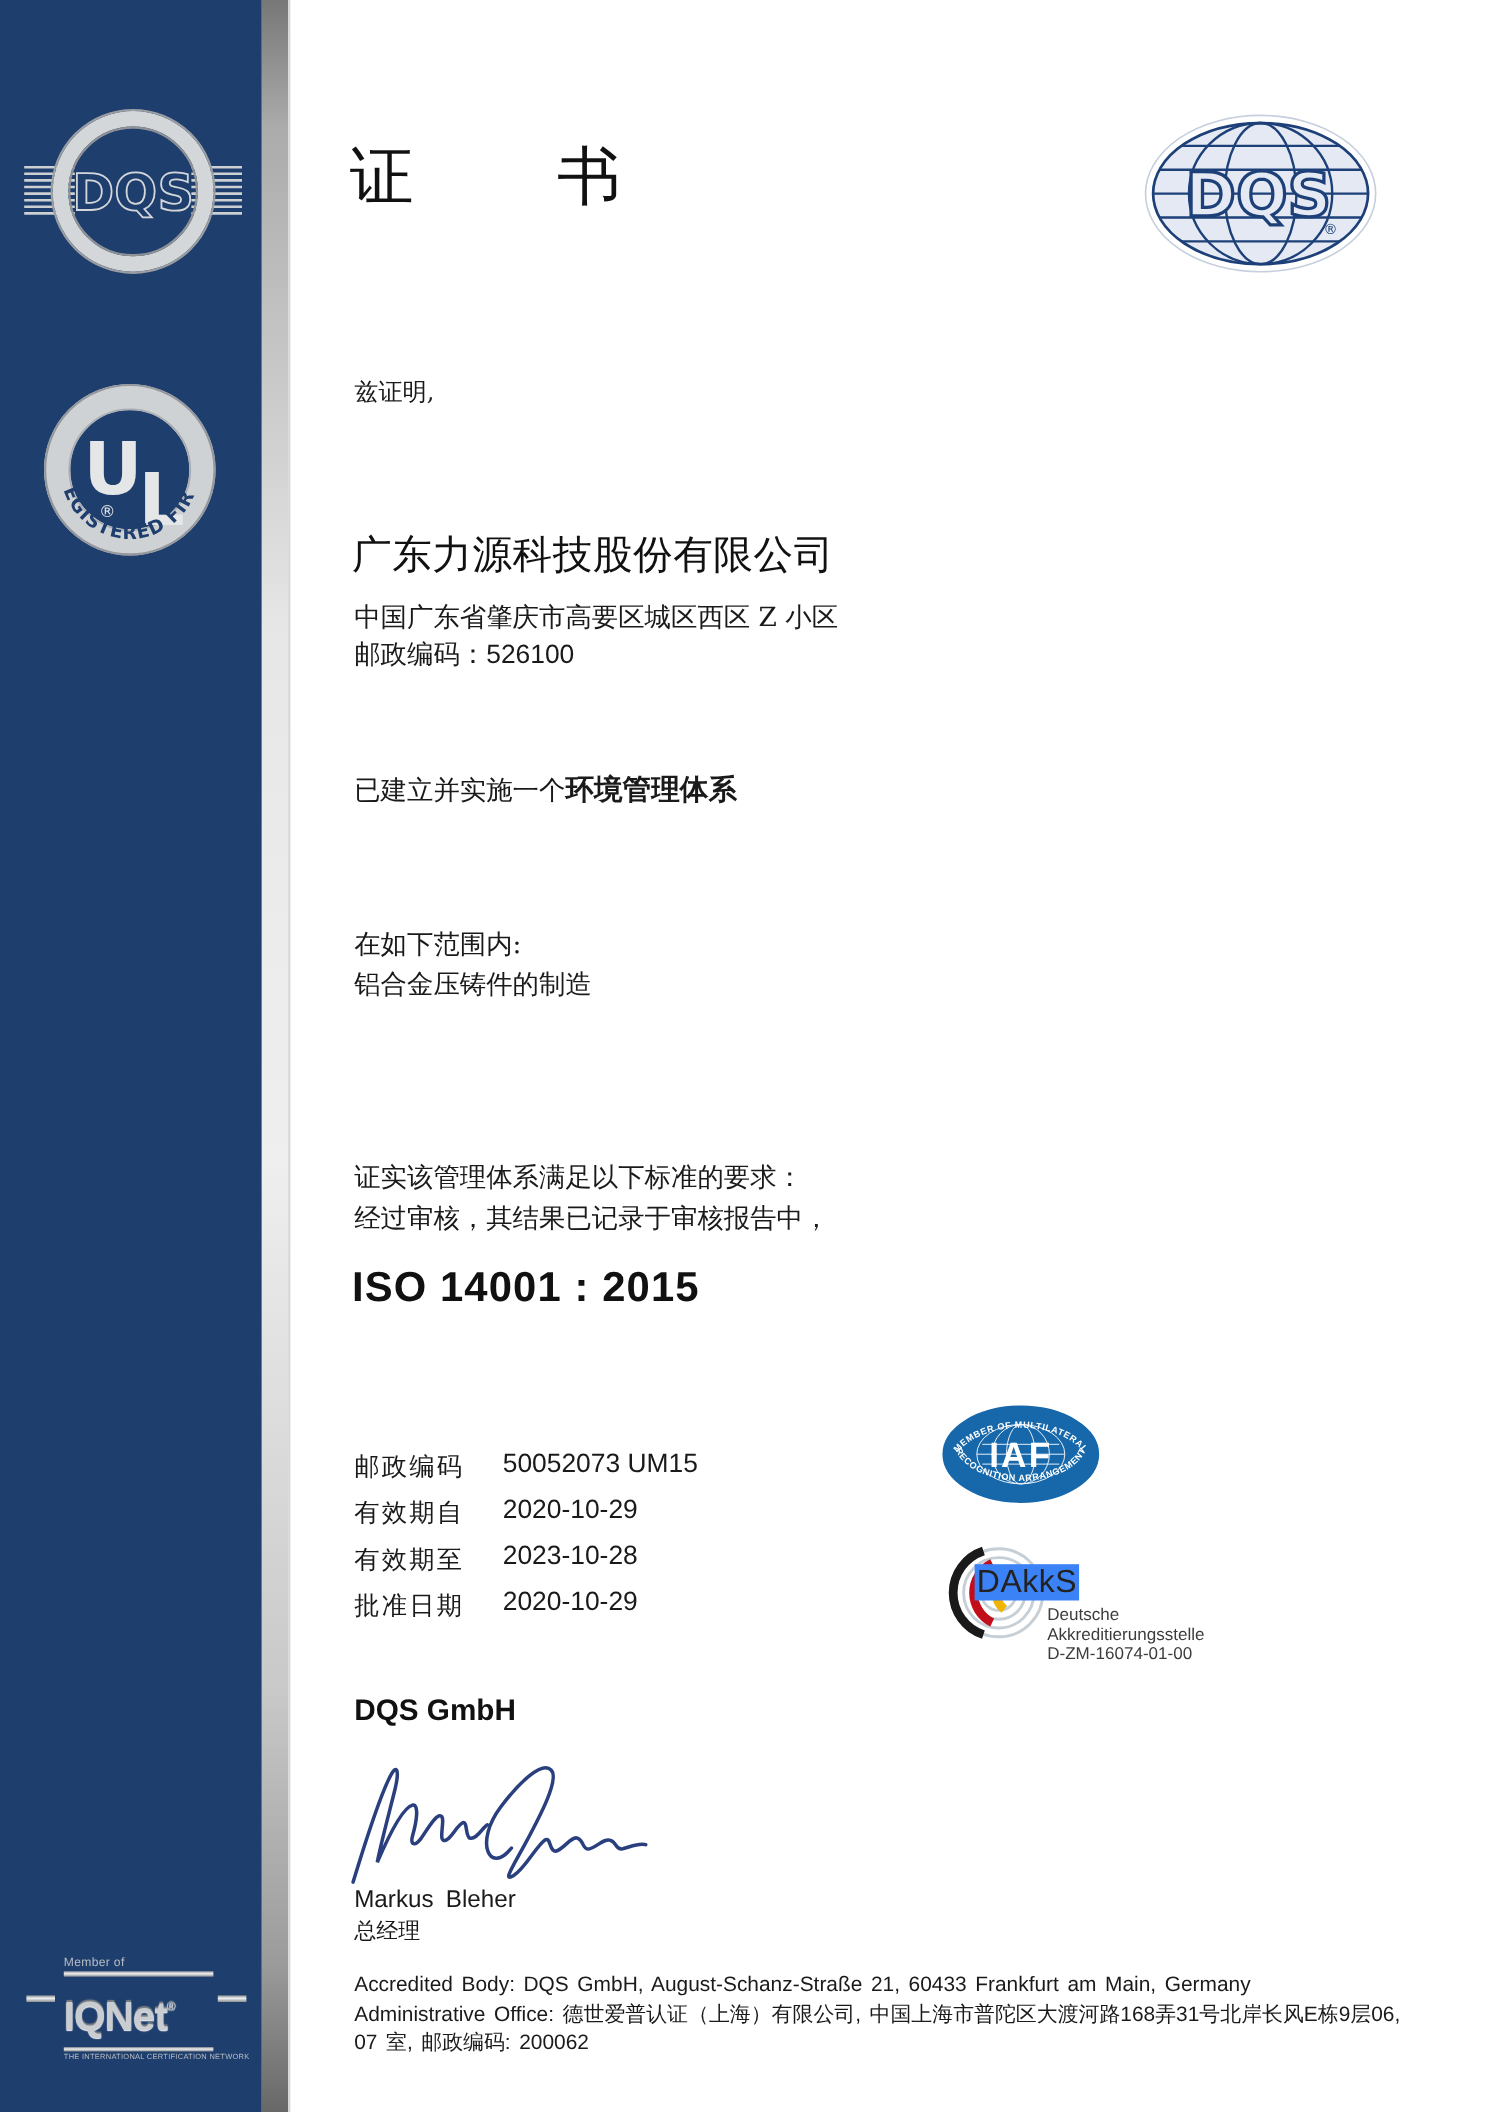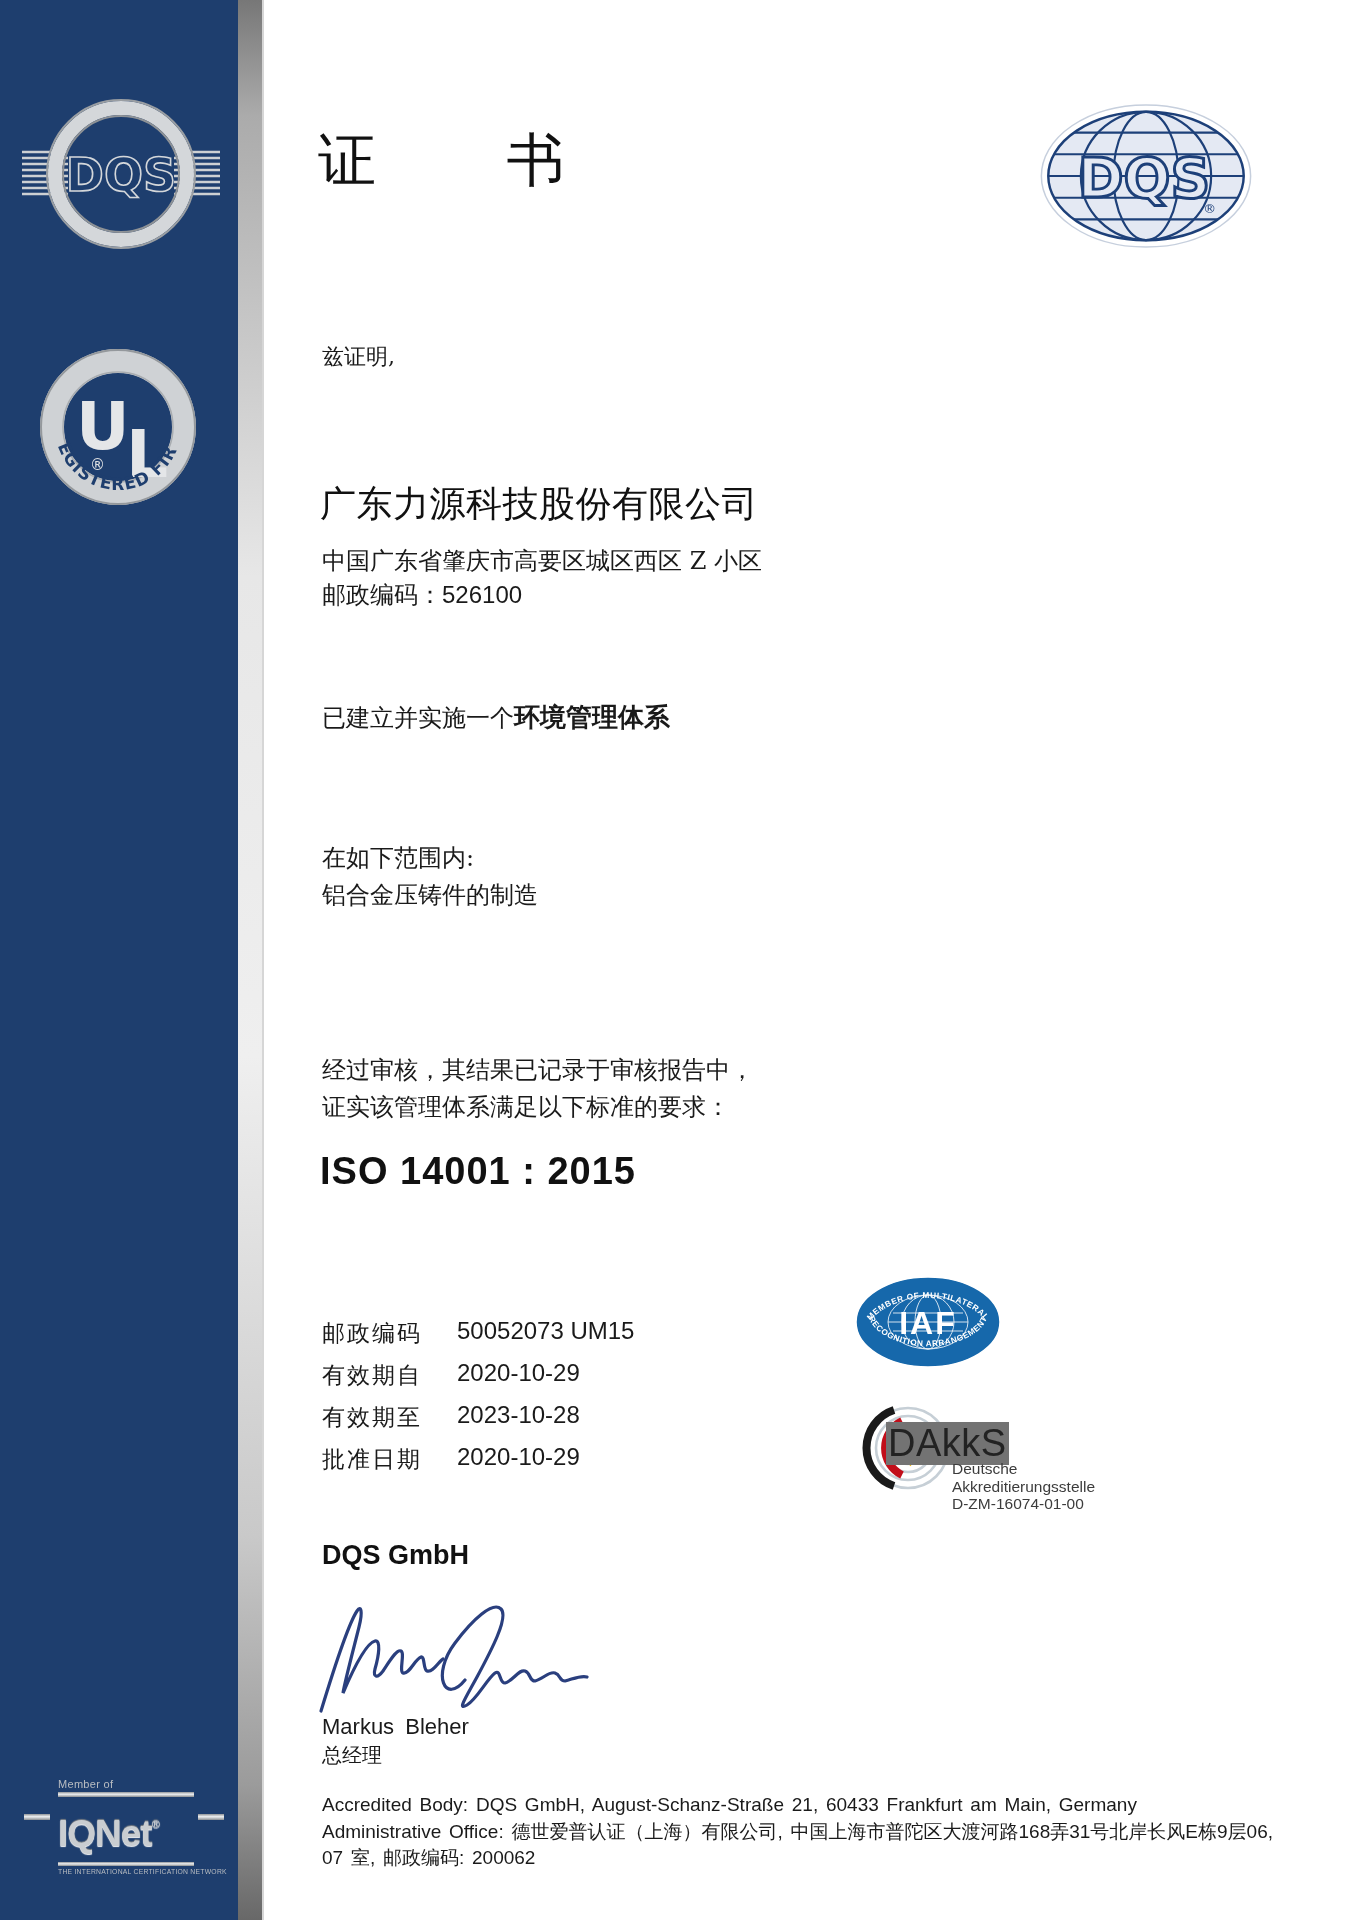--- a/index.html
+++ b/index.html
@@ -42,21 +42,21 @@
 
   .detail-label{font-size:23px;letter-spacing:2px;}
   .detail-value{font-size:24px;left:457px;}
 
   .issuer{left:322px;top:1540px;font-size:27px;font-weight:bold;color:#111;}
   .signer-name{left:322px;top:1714px;font-size:22px;word-spacing:5px;}
   .signer-title{left:322px;top:1742px;font-size:20px;}
   .footer{left:322px;top:1792px;width:1040px;font-size:19px;line-height:26.5px;word-spacing:2.5px;white-space:nowrap;}
 
   
-  .dakks-name{left:886px;top:1422px;font-size:38px;font-weight:500;color:#222;background:#737373;padding:0 2px;letter-spacing:.5px;}
+  .dakks-name{left:886px;top:1422px;font-size:29px;font-weight:500;color:#222;background:#3b82f6;padding:0 2px;letter-spacing:.5px;}
   .dakks-lines{left:952px;top:1460px;font-size:15.5px;color:#3c3c3c;line-height:17.5px;}
 </style>
 </head>
 <body>
 
 <div id="page">
 
   <div id="sidebar" class="abs">
 
     <svg class="abs" style="left:14px;top:88px;" width="212" height="172" viewBox="0 0 212 172">
@@ -137,22 +137,22 @@
   <div class="abs postcode serif"><span>邮政编码：</span><span class="num">526100</span></div>
 
   <div class="abs statement serif"><span>已建立并实施一个</span><b>环境管理体系</b></div>
 
   <div class="abs scope serif">
     <div>在如下范围内:</div>
     <div>铝合金压铸件的制造</div>
   </div>
 
   <div class="abs audit serif">
+    <div>证实该管理体系满足以下标准的要求：</div>
     <div>经过审核，其结果已记录于审核报告中，</div>
-    <div>证实该管理体系满足以下标准的要求：</div>
   </div>
 
   <div class="abs standard">ISO 14001 : 2015</div>
 
   <div class="abs detail-label serif" style="left:322px;top:1318px;">邮政编码</div>
   <div class="abs detail-value" style="top:1317px;">50052073 UM15</div>
   <div class="abs detail-label serif" style="left:322px;top:1360px;">有效期自</div>
   <div class="abs detail-value" style="top:1359px;">2020-10-29</div>
   <div class="abs detail-label serif" style="left:322px;top:1402px;">有效期至</div>
   <div class="abs detail-value" style="top:1401px;">2023-10-28</div>

